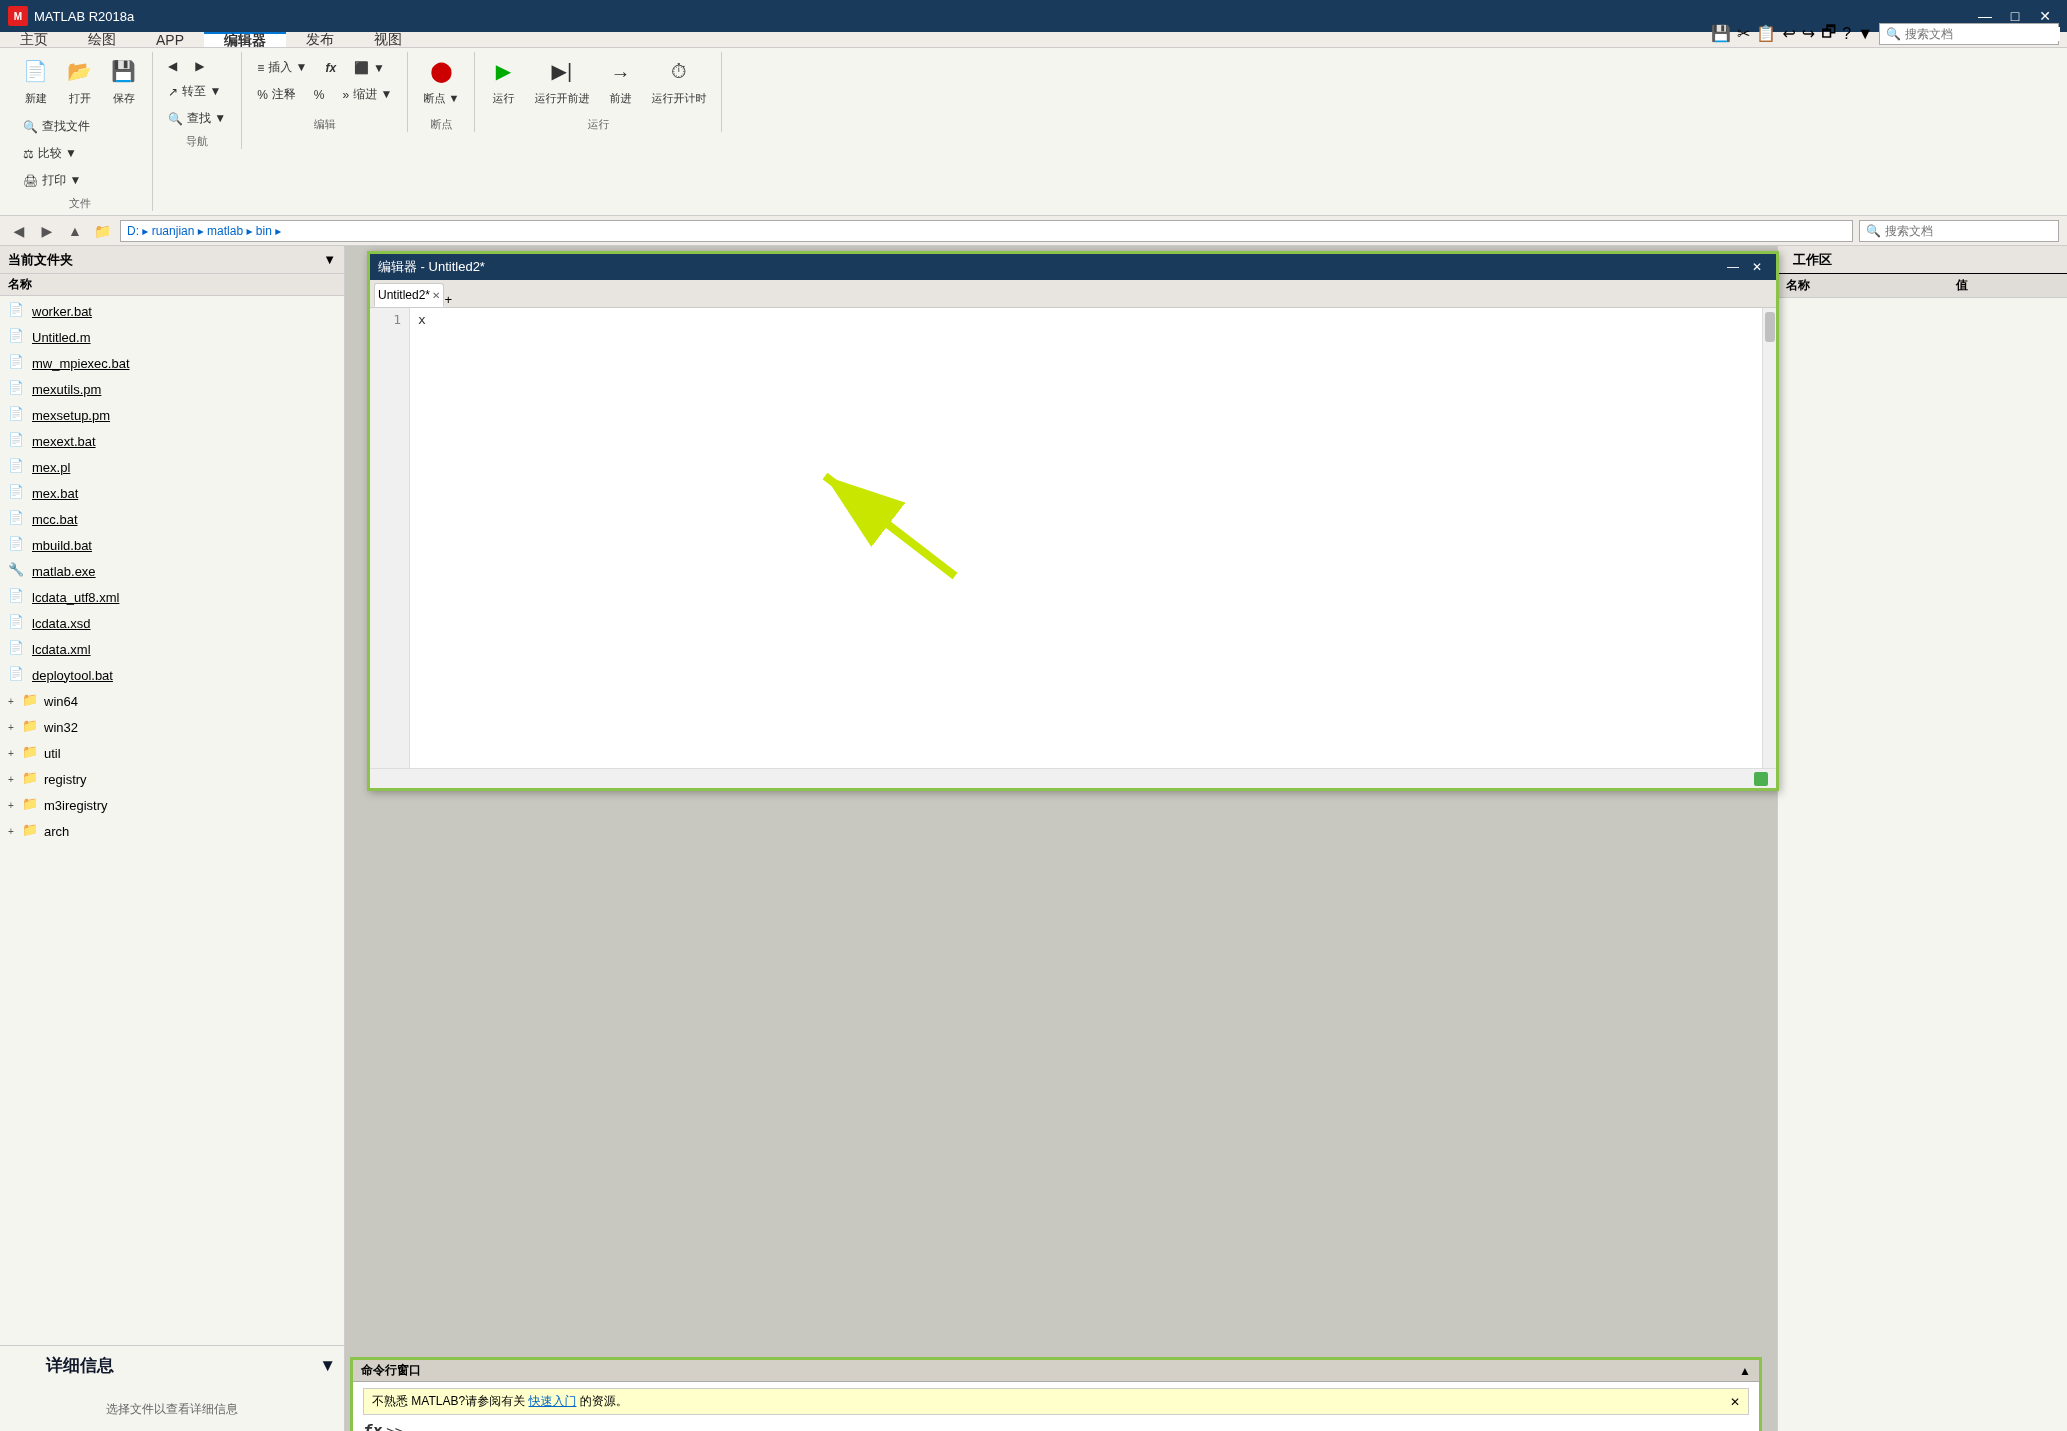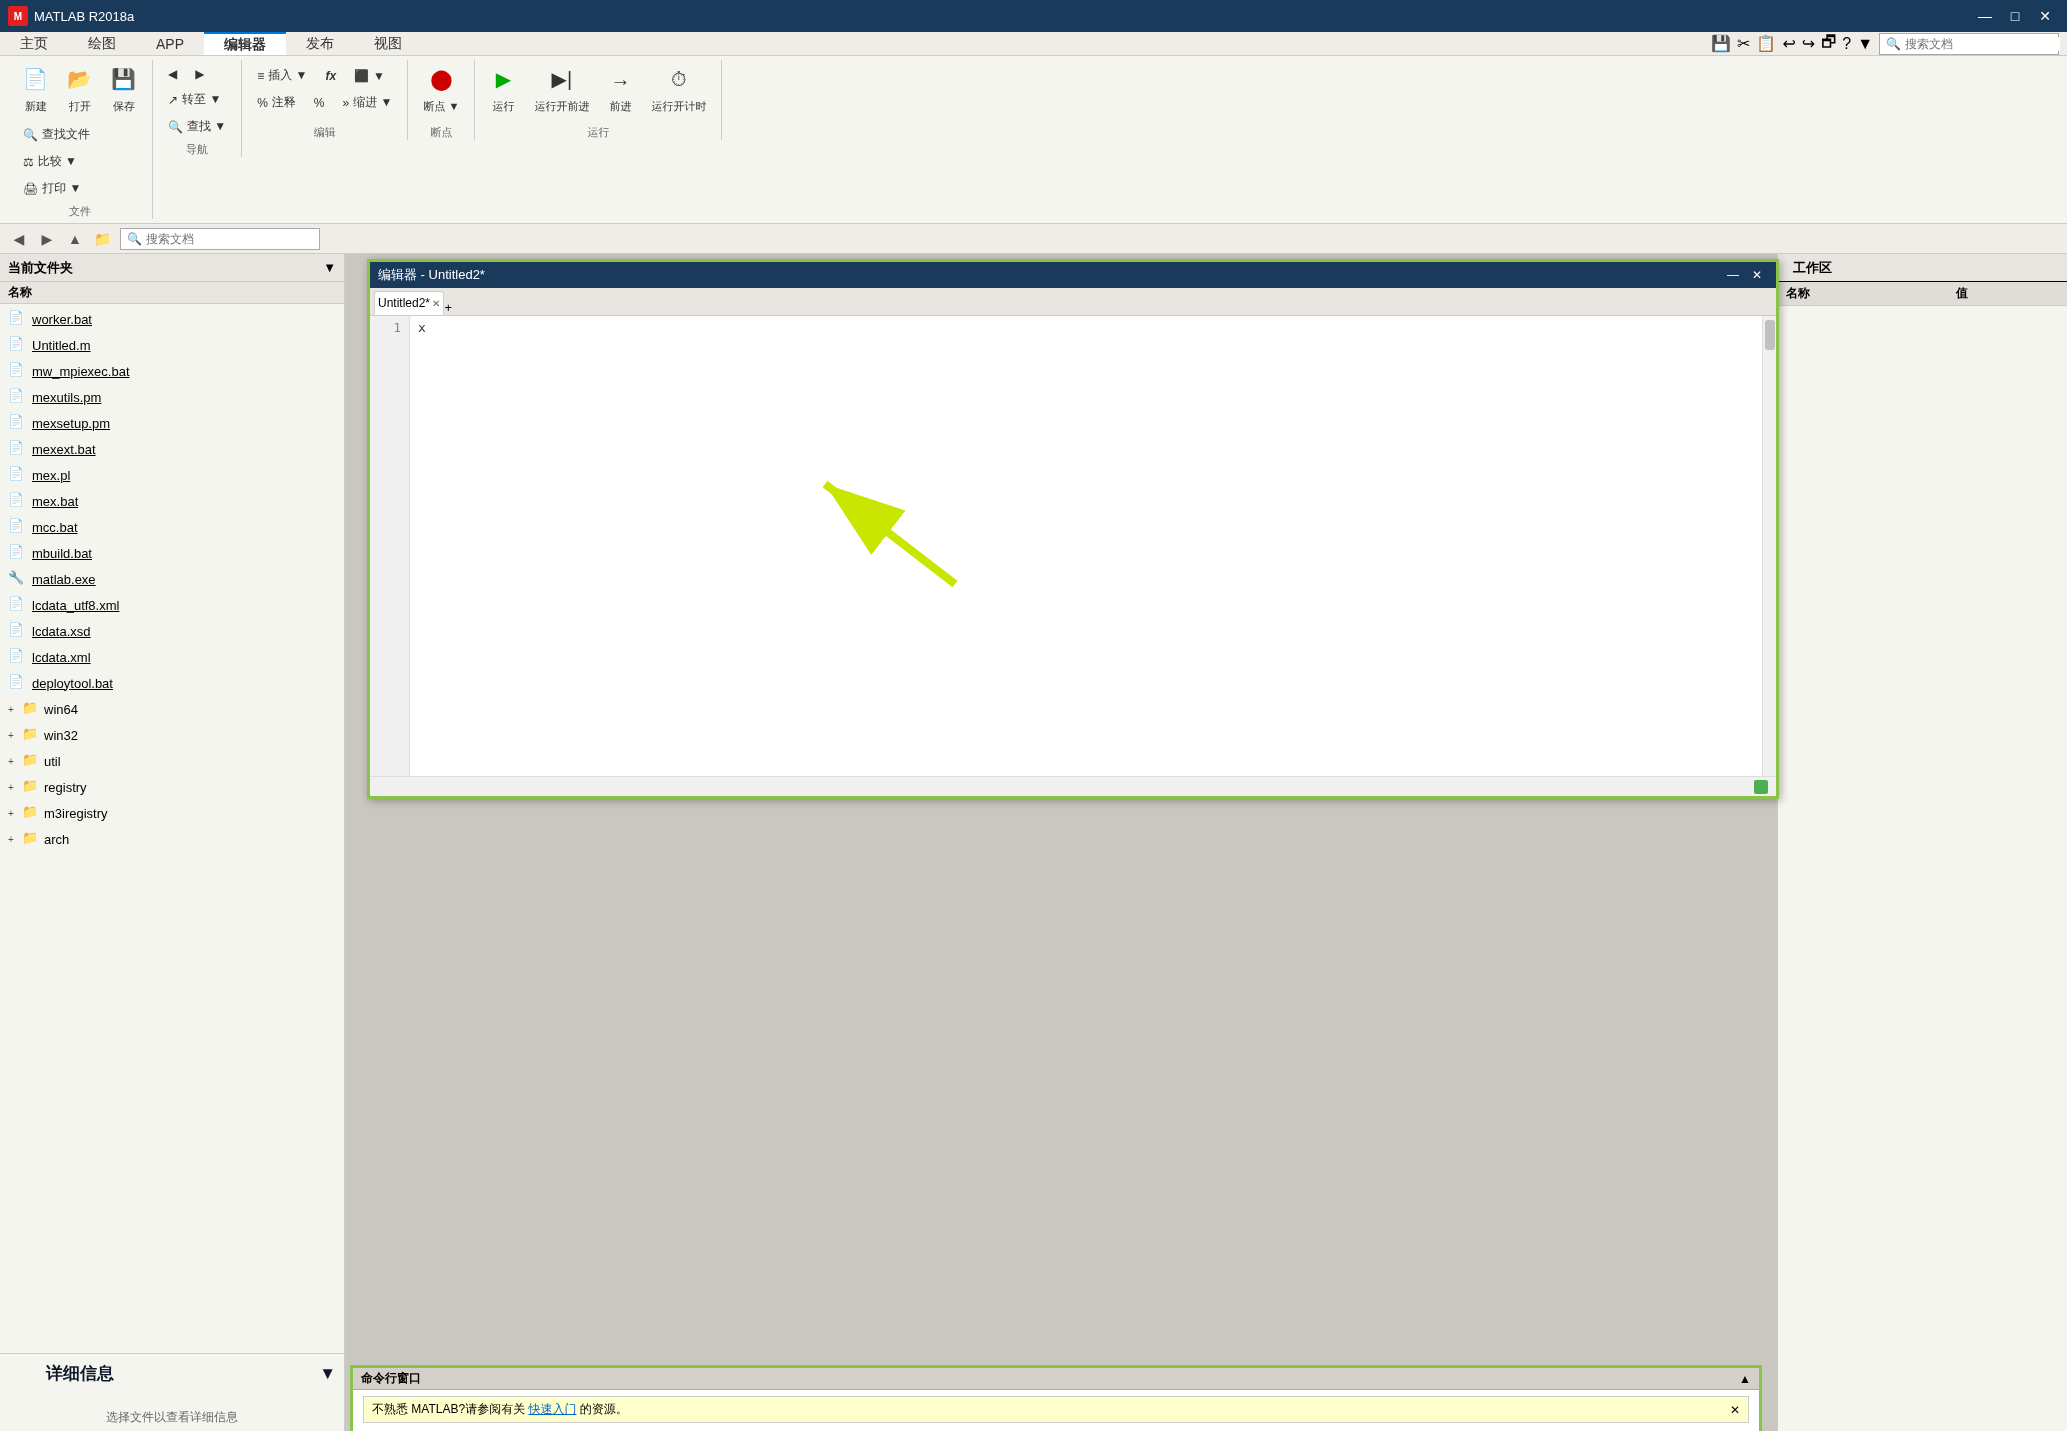--- a/index.html
+++ b/index.html
@@ -6,21 +6,21 @@
     body { font-family: 'Microsoft YaHei', SimSun, sans-serif; font-size: 13px; background: #d4d0c8; overflow: hidden; width: 2067px; height: 1431px; }
 
     
     #title-bar { background: #1a3a5c; color: white; height: 32px; display: flex; align-items: center; padding: 0 8px; justify-content: space-between; }
     #title-bar .title { display: flex; align-items: center; gap: 6px; font-size: 13px; }
     #title-bar .title .matlab-logo { width: 20px; height: 20px; background: #e31f1f; border-radius: 2px; display: flex; align-items: center; justify-content: center; color: white; font-size: 10px; font-weight: bold; }
     #title-bar .win-controls { display: flex; gap: 2px; }
     #title-bar .win-controls span { width: 28px; height: 22px; display: flex; align-items: center; justify-content: center; color: white; cursor: pointer; font-size: 14px; }
 
     
-    #menu-bar { background: #f0ede8; height: 24px; display: flex; align-items: center; border-bottom: 1px solid #ccc; }
+    #menu-bar { background: #f0ede8; height: 16px; display: flex; align-items: flex-end; border-bottom: 1px solid #ccc; }
     .menu-tab { padding: 4px 20px; height: 100%; display: flex; align-items: center; cursor: pointer; font-size: 14px; color: #333; }
     .menu-tab.active { background: #fff; border-top: 2px solid #0078d7; font-weight: bold; }
 
     
     #toolbar { background: #f5f5f0; border-bottom: 1px solid #ccc; padding: 4px 8px; display: flex; align-items: flex-start; gap: 0; min-height: 90px; }
     .toolbar-group { display: flex; flex-direction: column; border-right: 1px solid #ccc; padding: 0 8px; min-height: 80px; }
     .toolbar-group-label { font-size: 11px; color: #666; text-align: center; margin-top: auto; padding-top: 4px; }
     .toolbar-row { display: flex; align-items: center; gap: 4px; flex-wrap: wrap; margin-top: 4px; }
     .tb-btn { display: flex; flex-direction: column; align-items: center; justify-content: center; padding: 4px 6px; cursor: pointer; border: 1px solid transparent; border-radius: 2px; min-width: 40px; font-size: 11px; color: #333; }
     .tb-btn .icon { font-size: 20px; line-height: 1; }
@@ -254,20 +254,21 @@
     </div>
     <div class="toolbar-group-label">运行</div>
   </div>
 </div>
 
 <div id="address-bar">
   <div class="nav-btn">◀</div>
   <div class="nav-btn">▶</div>
   <div class="nav-btn">▲</div>
   <div class="nav-btn">📁</div>
+  <div class="path-bar">D: ▸ ruanjian ▸ matlab ▸ bin ▸</div>
   <div class="search-box">
     <span>🔍</span>
     <input type="text" placeholder="搜索文档" style="">
   </div>
 </div>
 
 <div id="main">
 
   <div id="left-panel">
     <div id="left-panel-header">

